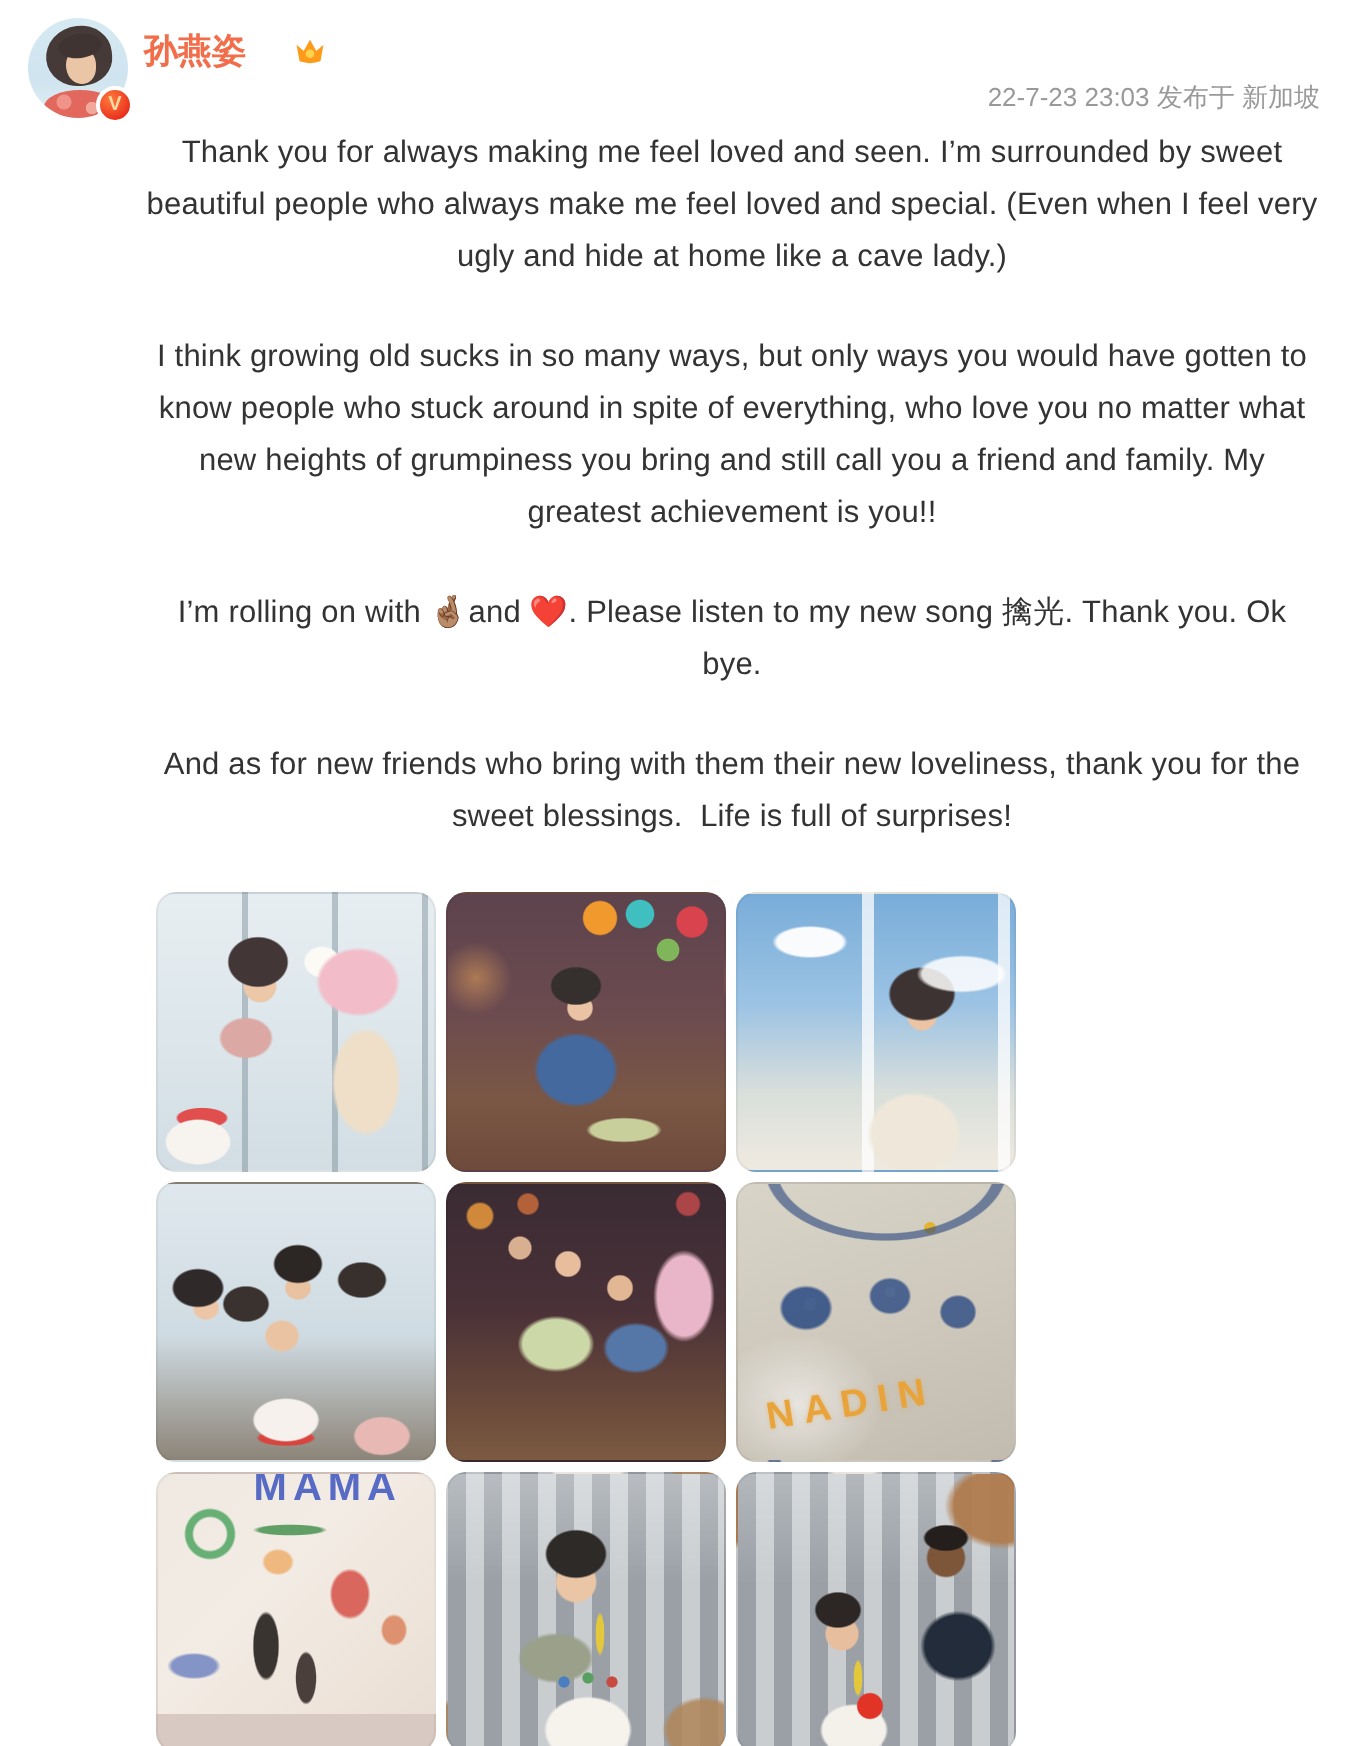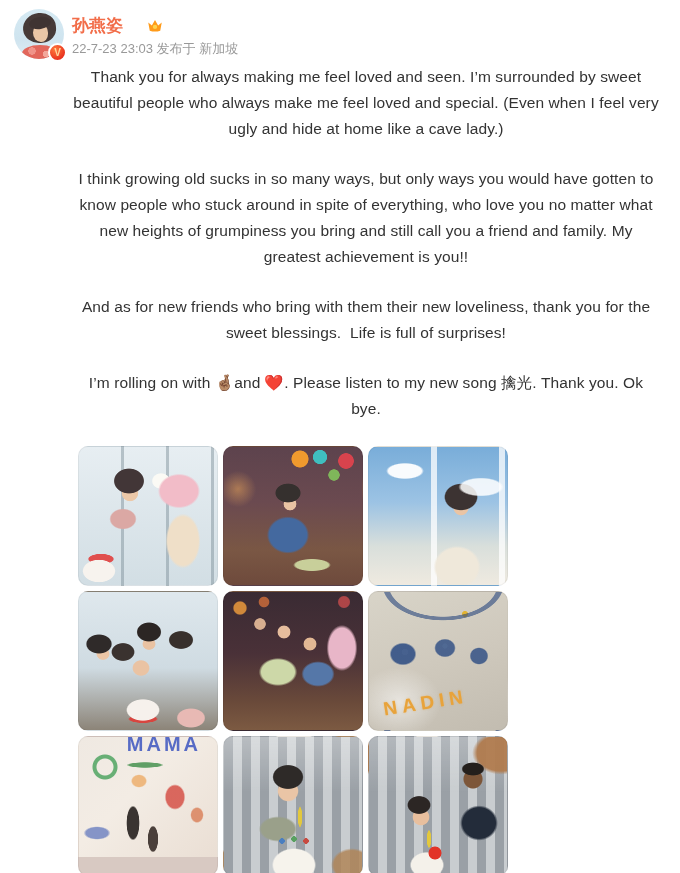--- a/index.html
+++ b/index.html
@@ -30,21 +30,21 @@
     border-radius:50% 50% 0 0; }
   .v-badge { position:absolute; right:-3px; bottom:-3px; width:19px; height:19px;
     border-radius:50%; background:radial-gradient(circle at 35% 30%,#ff7a3c,#e8301d 75%);
     border:2px solid #ffffff; color:#ffd9a0; font-size:10px; font-weight:bold;
     display:flex; align-items:center; justify-content:center; }
 
   
   .name-row { display:flex; align-items:center; gap:23px; margin-top:5px; height:24px; }
   .username { color:#f26d49; font-size:17px; font-weight:bold; line-height:24px; cursor:pointer; }
   .crown { width:18px; height:18px; display:inline-flex; }
-  .timestamp { font-size:13px; color:#999999; line-height:18px; margin-top:2px; }
+  .timestamp { font-size:13px; color:#999999; line-height:18px; margin-top:2px;text-align:right; }
 
   
   .body-text { margin-top:6px; }
   .body-text p { font-size:15.5px; line-height:26px; margin:0 0 24px 0; max-width:592px;
     letter-spacing:0.1px; white-space:pre-wrap;text-align:center; }
 
   
   .grid { display:grid; grid-template-columns:repeat(3,140px); gap:5px;
     width:430px; margin:8px 0 19px 6px; }
   .photo { width:140px; height:140px; border-radius:10px; overflow:hidden;
@@ -179,22 +179,22 @@
           <circle cx="10" cy="11" r="2.4" fill="#ffd34d"></circle>
         </svg>
       </span>
     </div>
     <div class="timestamp">22-7-23 23:03 发布于 新加坡</div>
   </div>
 
   <div class="body-text">
     <p>Thank you for always making me feel loved and seen. I’m surrounded by sweet beautiful people who always make me feel loved and special. (Even when I feel very ugly and hide at home like a cave lady.)</p>
     <p>I think growing old sucks in so many ways, but only ways you would have gotten to know people who stuck around in spite of everything, who love you no matter what new heights of grumpiness you bring and still call you a friend and family. My greatest achievement is you!!</p>
+    <p>I’m rolling on with 🤞🏽and ❤️. Please listen to my new song 擒光. Thank you. Ok bye.</p>
     <p>And as for new friends who bring with them their new loveliness, thank you for the sweet blessings.  Life is full of surprises!</p>
-    <p>I’m rolling on with 🤞🏽and ❤️. Please listen to my new song 擒光. Thank you. Ok bye.</p>
   </div>
 
   <div class="grid">
     <div class="photo p1" title="Woman resting chin on hand beside a pink and white bouquet, birthday cake with strawberries by a bright window"></div>
     <div class="photo p2" title="Woman in a blue shirt at a lantern-decorated restaurant with a fruit platter on the table"></div>
     <div class="photo p3" title="Smiling woman in a cream shirt in front of a bright window with blue sky and clouds"></div>
     <div class="photo p4" title="Group of five friends by a window with a red and white birthday cake and a framed photo"></div>
     <div class="photo p5" title="Friends gathered around a dinner table with orchids and desserts in warm light"></div>
     <div class="photo p6" title="Child's blue marker drawing of faces on a wall with the name NADIN in yellow">
       <span class="overlay-nadin">NADIN</span>

